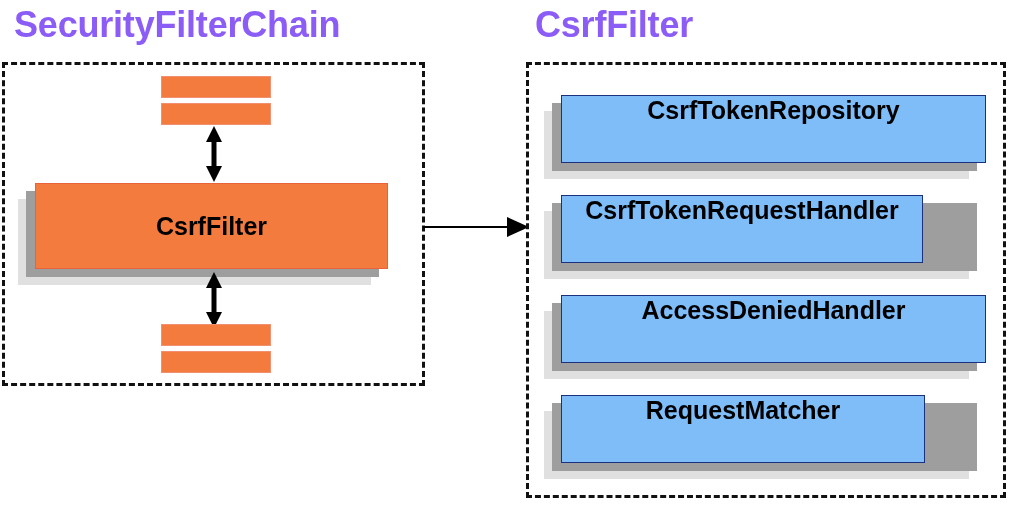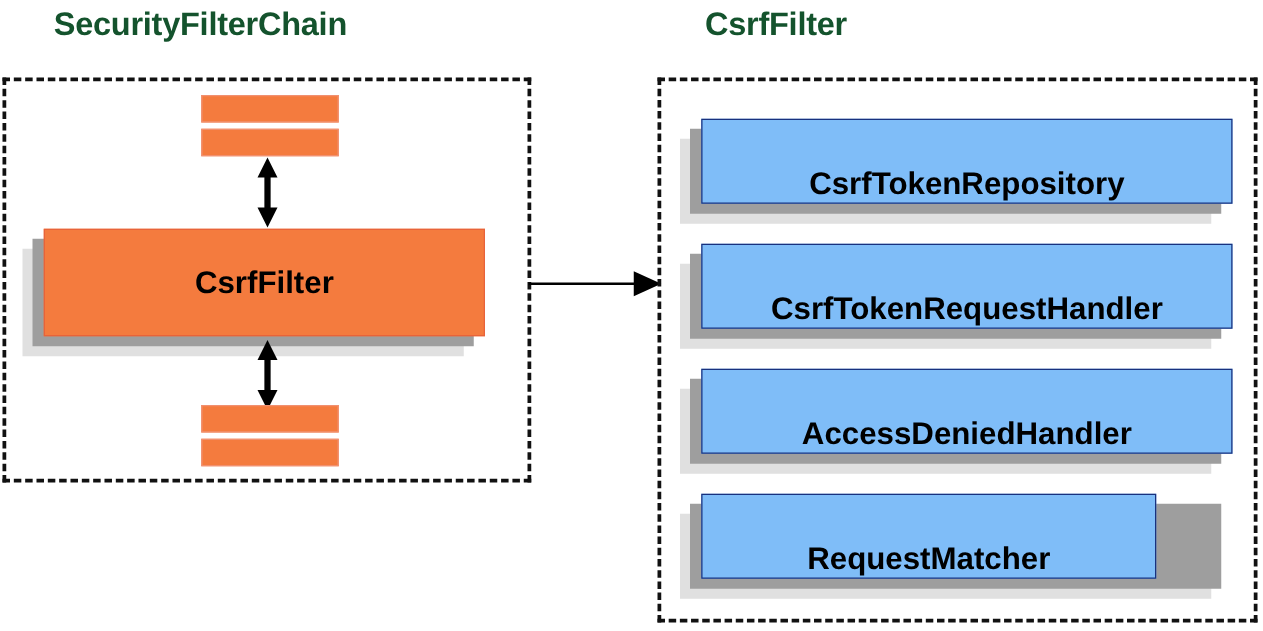--- a/index.html
+++ b/index.html
@@ -13,25 +13,24 @@
   #canvas {
     position: relative;
     width: 1010px;
     height: 505px;
     background: #ffffff;
     overflow: hidden;
   }
   .panel-title {
     position: absolute;
     font-weight: bold;
-    font-size: 26px;
-    color: #14532d;
+    font-size: 36px;
+    color: #8b5cf6;
     letter-spacing: -0.2px;
     white-space: nowrap;
-    margin-left: 29px;
   }
   #title-left  { left: 14px;  top: 4px; }
   #title-right { left: 535px; top: 4px; }
 
   .dashed-box {
     position: absolute;
     border: 3px dashed #111111;
     background: transparent;
     box-sizing: border-box;
   }
@@ -66,21 +65,21 @@
     color: #000000;
   }
 
   
   .blue-box {
     position: absolute;
     background: #7fbdf8;
     border: 1px solid #19317e;
     box-sizing: border-box;
     display: flex;
-    align-items: flex-end;
+    align-items: flex-start;
     justify-content: center;
     font-weight: bold;
     font-size: 25px;
     color: #000000;
     white-space: nowrap;
   }
 
   
   .arrow-svg {
     position: absolute;
@@ -130,21 +129,21 @@
   <div class="dashed-box" id="csrf-box"></div>
 
   <div class="shadow-far" style="left:544px; top:111px; width:425px; height:68px;"></div>
   <div class="shadow-near" style="left:552px; top:103px; width:425px; height:68px;"></div>
   <div class="blue-box" style="left:561px; top:95px; width:425px; height:68px;">
     <span>CsrfTokenRepository</span>
   </div>
 
   <div class="shadow-far" style="left:544px; top:211px; width:425px; height:68px;"></div>
   <div class="shadow-near" style="left:552px; top:203px; width:425px; height:68px;"></div>
-  <div class="blue-box" style="left:561px; top:195px; width:425px; height:68px;">
+  <div class="blue-box" style="left:561px; top:195px; width:362px; height:68px;">
     <span>CsrfTokenRequestHandler</span>
   </div>
 
   <div class="shadow-far" style="left:544px; top:311px; width:425px; height:68px;"></div>
   <div class="shadow-near" style="left:552px; top:303px; width:425px; height:68px;"></div>
   <div class="blue-box" style="left:561px; top:295px; width:425px; height:68px;">
     <span>AccessDeniedHandler</span>
   </div>
 
   <div class="shadow-far" style="left:544px; top:411px; width:425px; height:68px;"></div>

